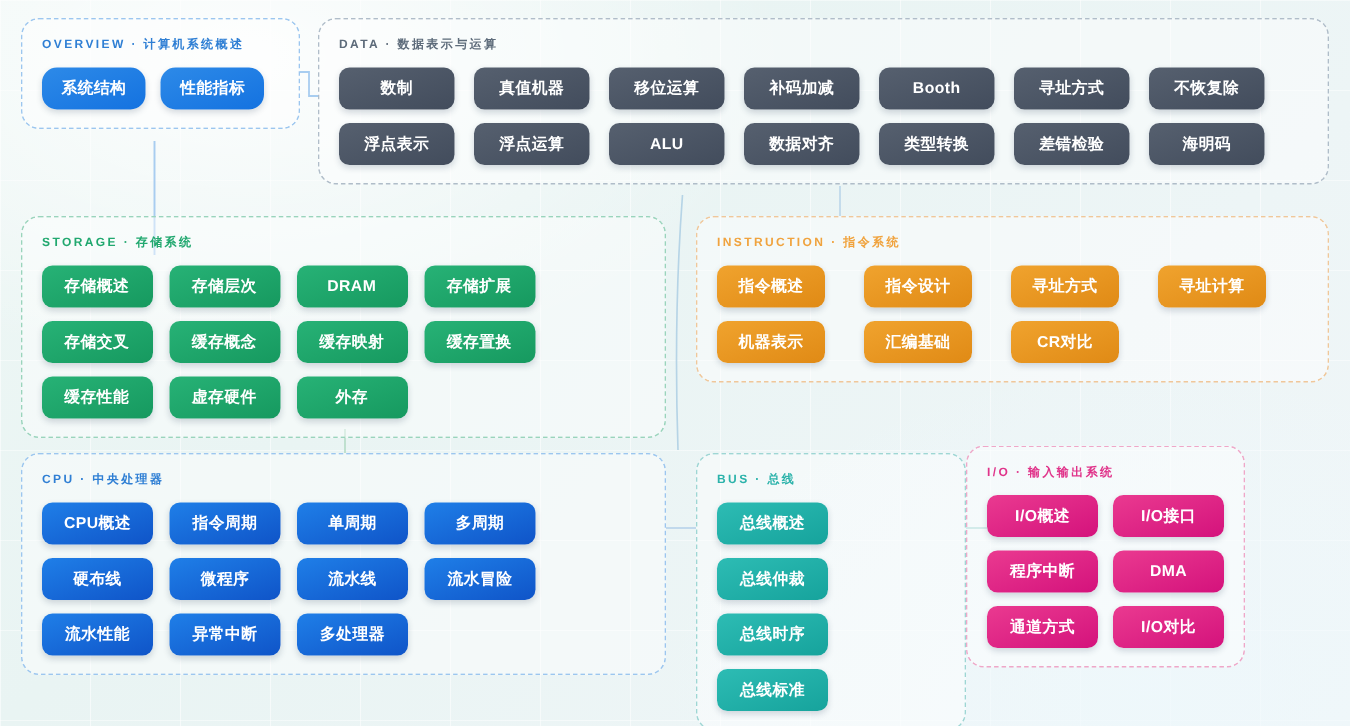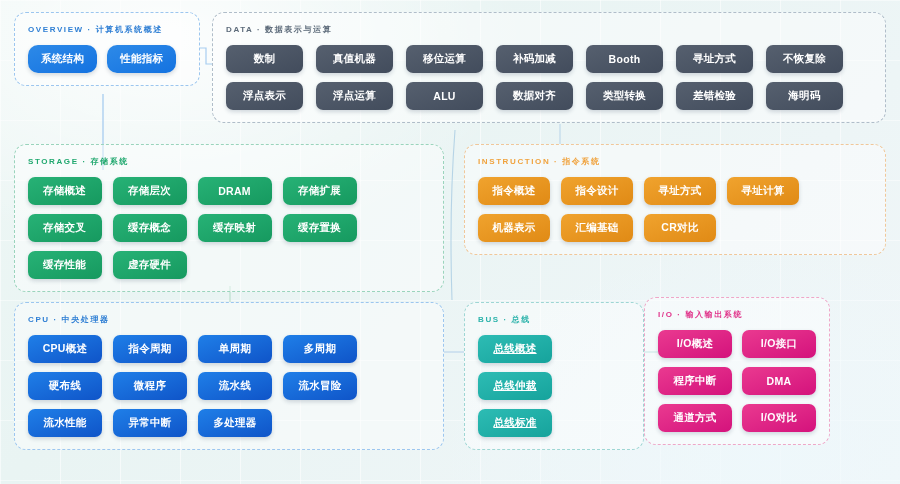--- a/index.html
+++ b/index.html
@@ -123,40 +123,39 @@
   #sec-storage .chips { gap: 9px 11px; }
 
   
   #sec-instruction { left: 464px; top: 144px; width: 422px; }
   #sec-instruction { border-color: #f0c79a; }
   #sec-instruction .section-label { color: #f0a33e; }
   #sec-instruction .chip {
     background: linear-gradient(160deg, #f0a32e 0%, #e08a15 100%);
     min-width: 72px;
   }
-  #sec-instruction .chips { gap: 9px 11px; }
+  #sec-instruction .chips { gap: 9px 26px; }
 
   
   #sec-cpu { left: 14px; top: 302px; width: 430px; }
   #sec-cpu { border-color: #9cc6ef; }
   #sec-cpu .section-label { color: #2f7fd4; }
   #sec-cpu .chip {
     background: linear-gradient(160deg, #1f7fe8 0%, #0f54c8 100%);
     min-width: 74px;
   }
   #sec-cpu .chips { gap: 9px 11px; }
 
   
   #sec-bus { left: 464px; top: 302px; width: 180px; }
   #sec-bus { border-color: #9ed6d4; }
   #sec-bus .section-label { color: #2cb3ab; }
   #sec-bus .chip {
     background: linear-gradient(160deg, #2dbcb4 0%, #16a39c 100%);
     min-width: 74px;
-    text-decoration: underline;
   }
 
   
   #sec-io { left: 644px; top: 297px; width: 186px; }
   #sec-io { border-color: #efa7c8; }
   #sec-io .section-label { color: #e0338a; }
   #sec-io .chip {
     background: linear-gradient(160deg, #ea3a90 0%, #d4127c 100%);
     min-width: 74px;
   }
@@ -220,20 +219,21 @@
       <div class="chip">存储概述</div>
       <div class="chip">存储层次</div>
       <div class="chip">DRAM</div>
       <div class="chip">存储扩展</div>
       <div class="chip">存储交叉</div>
       <div class="chip">缓存概念</div>
       <div class="chip">缓存映射</div>
       <div class="chip">缓存置换</div>
       <div class="chip">缓存性能</div>
       <div class="chip">虚存硬件</div>
+      <div class="chip">外存</div>
     </div>
   </div>
 
   <div class="section" id="sec-instruction">
     <div class="section-label">INSTRUCTION · 指令系统</div>
     <div class="chips">
       <div class="chip">指令概述</div>
       <div class="chip">指令设计</div>
       <div class="chip">寻址方式</div>
       <div class="chip">寻址计算</div>
@@ -258,20 +258,21 @@
       <div class="chip">异常中断</div>
       <div class="chip">多处理器</div>
     </div>
   </div>
 
   <div class="section" id="sec-bus">
     <div class="section-label">BUS · 总线</div>
     <div class="chips">
       <div class="chip">总线概述</div>
       <div class="chip">总线仲裁</div>
+      <div class="chip">总线时序</div>
       <div class="chip">总线标准</div>
     </div>
   </div>
 
   <div class="section" id="sec-io">
     <div class="section-label">I/O · 输入输出系统</div>
     <div class="chips">
       <div class="chip">I/O概述</div>
       <div class="chip">I/O接口</div>
       <div class="chip">程序中断</div>

